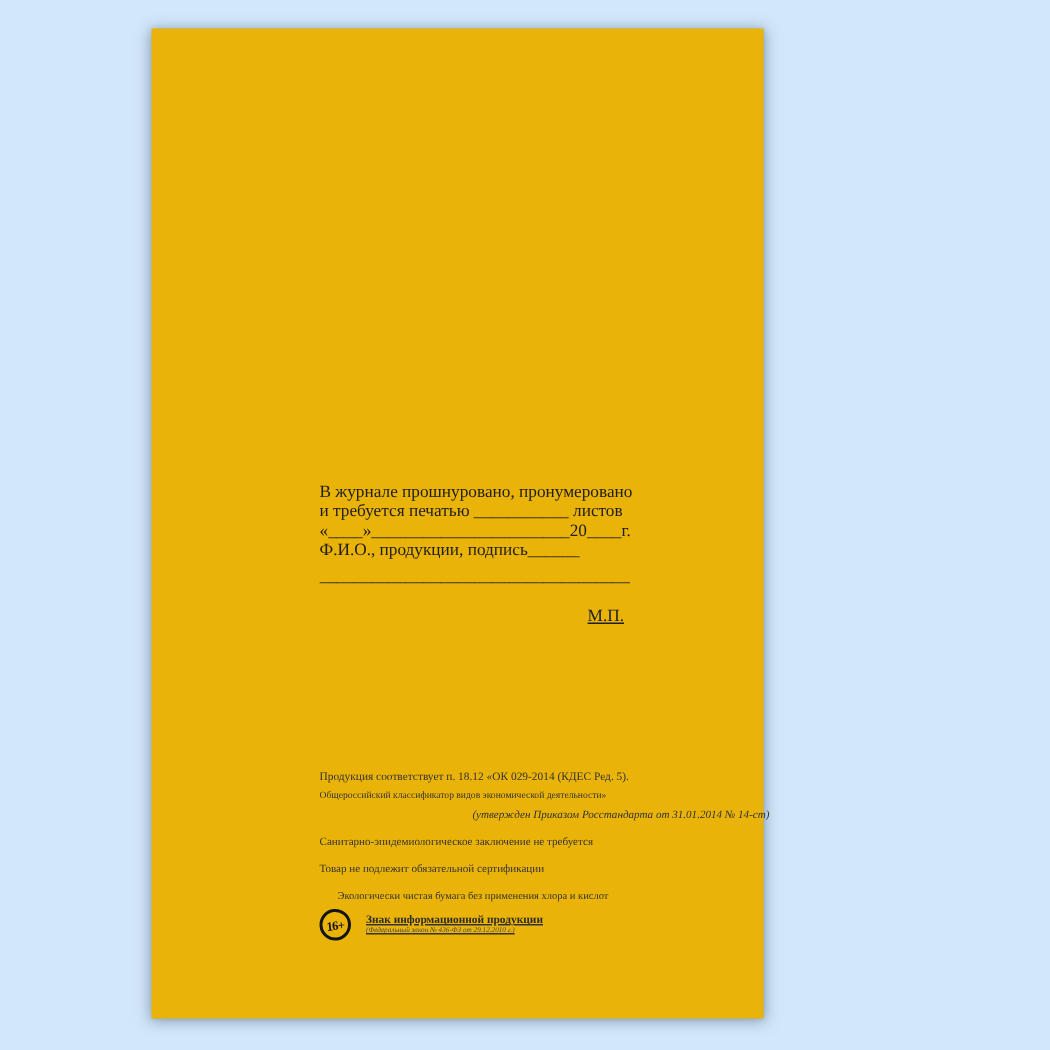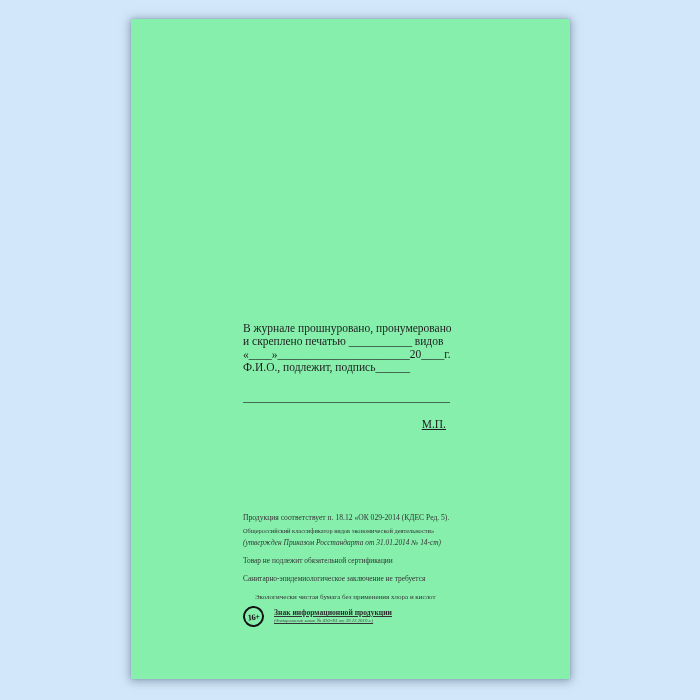--- a/index.html
+++ b/index.html
@@ -11,42 +11,42 @@
     font-family: "Liberation Serif", "DejaVu Serif", serif;
   }
 
   body {
     background: #d3e7fa;
     position: relative;
   }
 
   .page {
     position: absolute;
-    left: 131px;
+    left: 101px;
     top: 19px;
-    width: 439px;
+    width: 408px;
     height: 660px;
-    background: #86efac;
+    background: #eab308;
     box-shadow: 0 1px 9px 1px rgba(95, 118, 143, 0.65), 0 0 2px rgba(95, 118, 143, 0.35);
   }
 
   
   .binding-block {
     position: absolute;
     left: 112px;
     top: 303px;
     width: 207px;
     color: #1e1e1e;
     font-size: 11.5px;
     line-height: 13px;
     white-space: nowrap;
   }
   .binding-block .line { height: 13px; }
   .binding-block .sig-line {
-    margin-top: 17px;
+    margin-top: 4px;
     letter-spacing: 0;
     overflow: hidden;
   }
   .stamp-row {
     margin-top: 14px;
     text-align: right;
     padding-right: 4px;
     text-decoration: underline;
   }
 
@@ -54,21 +54,21 @@
   .footer-block {
     position: absolute;
     left: 112px;
     top: 495px;
     width: 300px;
     color: #343434;
     white-space: nowrap;
   }
   .f-line1 { font-size: 7.6px; line-height: 8px; }
   .f-line2 { font-size: 6.4px; line-height: 8px; margin-top: 5px; }
-  .f-line3 { font-size: 7.4px; line-height: 8px; margin-top: 4px; font-style: italic; }
+  .f-line3 { font-size: 7.4px; line-height: 8px; margin-top: 4px; font-style: italic; text-align: right; }
   .f-note  { font-size: 7.4px; line-height: 8px; margin-top: 10px; }
   .f-note-sm { font-size: 7.0px; line-height: 8px; margin-top: 10px; margin-left: 12px; }
 
   .badge-row {
     margin-top: 5px;
     display: flex;
     align-items: center;
   }
   .age-circle {
     width: 21px;
@@ -100,33 +100,33 @@
     margin-top: 1px;
   }
 </style>
 </head>
 <body style="background: rgb(211, 231, 250);">
 
 <div class="page">
 
   <div class="binding-block">
     <div class="line">В журнале прошнуровано, пронумеровано</div>
-    <div class="line">и скреплено печатью ___________ видов</div>
+    <div class="line">и требуется печатью ___________ листов</div>
     <div class="line">«____»_______________________20____г.</div>
-    <div class="line">Ф.И.О., подлежит, подпись______</div>
+    <div class="line">Ф.И.О., продукции, подпись______</div>
     <div class="line sig-line">____________________________________</div>
     <div class="stamp-row">М.П.</div>
   </div>
 
   <div class="footer-block">
     <div class="f-line1">Продукция соответствует п. 18.12 «ОК 029-2014 (КДЕС Ред. 5).</div>
     <div class="f-line2">Общероссийский классификатор видов экономической деятельности»</div>
     <div class="f-line3">(утвержден Приказом Росстандарта от 31.01.2014 № 14-ст)</div>
+    <div class="f-note">Санитарно-эпидемиологическое заключение не требуется</div>
     <div class="f-note">Товар не подлежит обязательной сертификации</div>
-    <div class="f-note">Санитарно-эпидемиологическое заключение не требуется</div>
     <div class="f-note-sm">Экологически чистая бумага без применения хлора и кислот</div>
 
     <div class="badge-row">
       <div class="age-circle">16+</div>
       <div class="badge-texts">
         <div class="badge-title">Знак информационной продукции</div>
         <div class="badge-law">(Федеральный закон № 436-ФЗ от 29.12.2010 г.)</div>
       </div>
     </div>
   </div>

